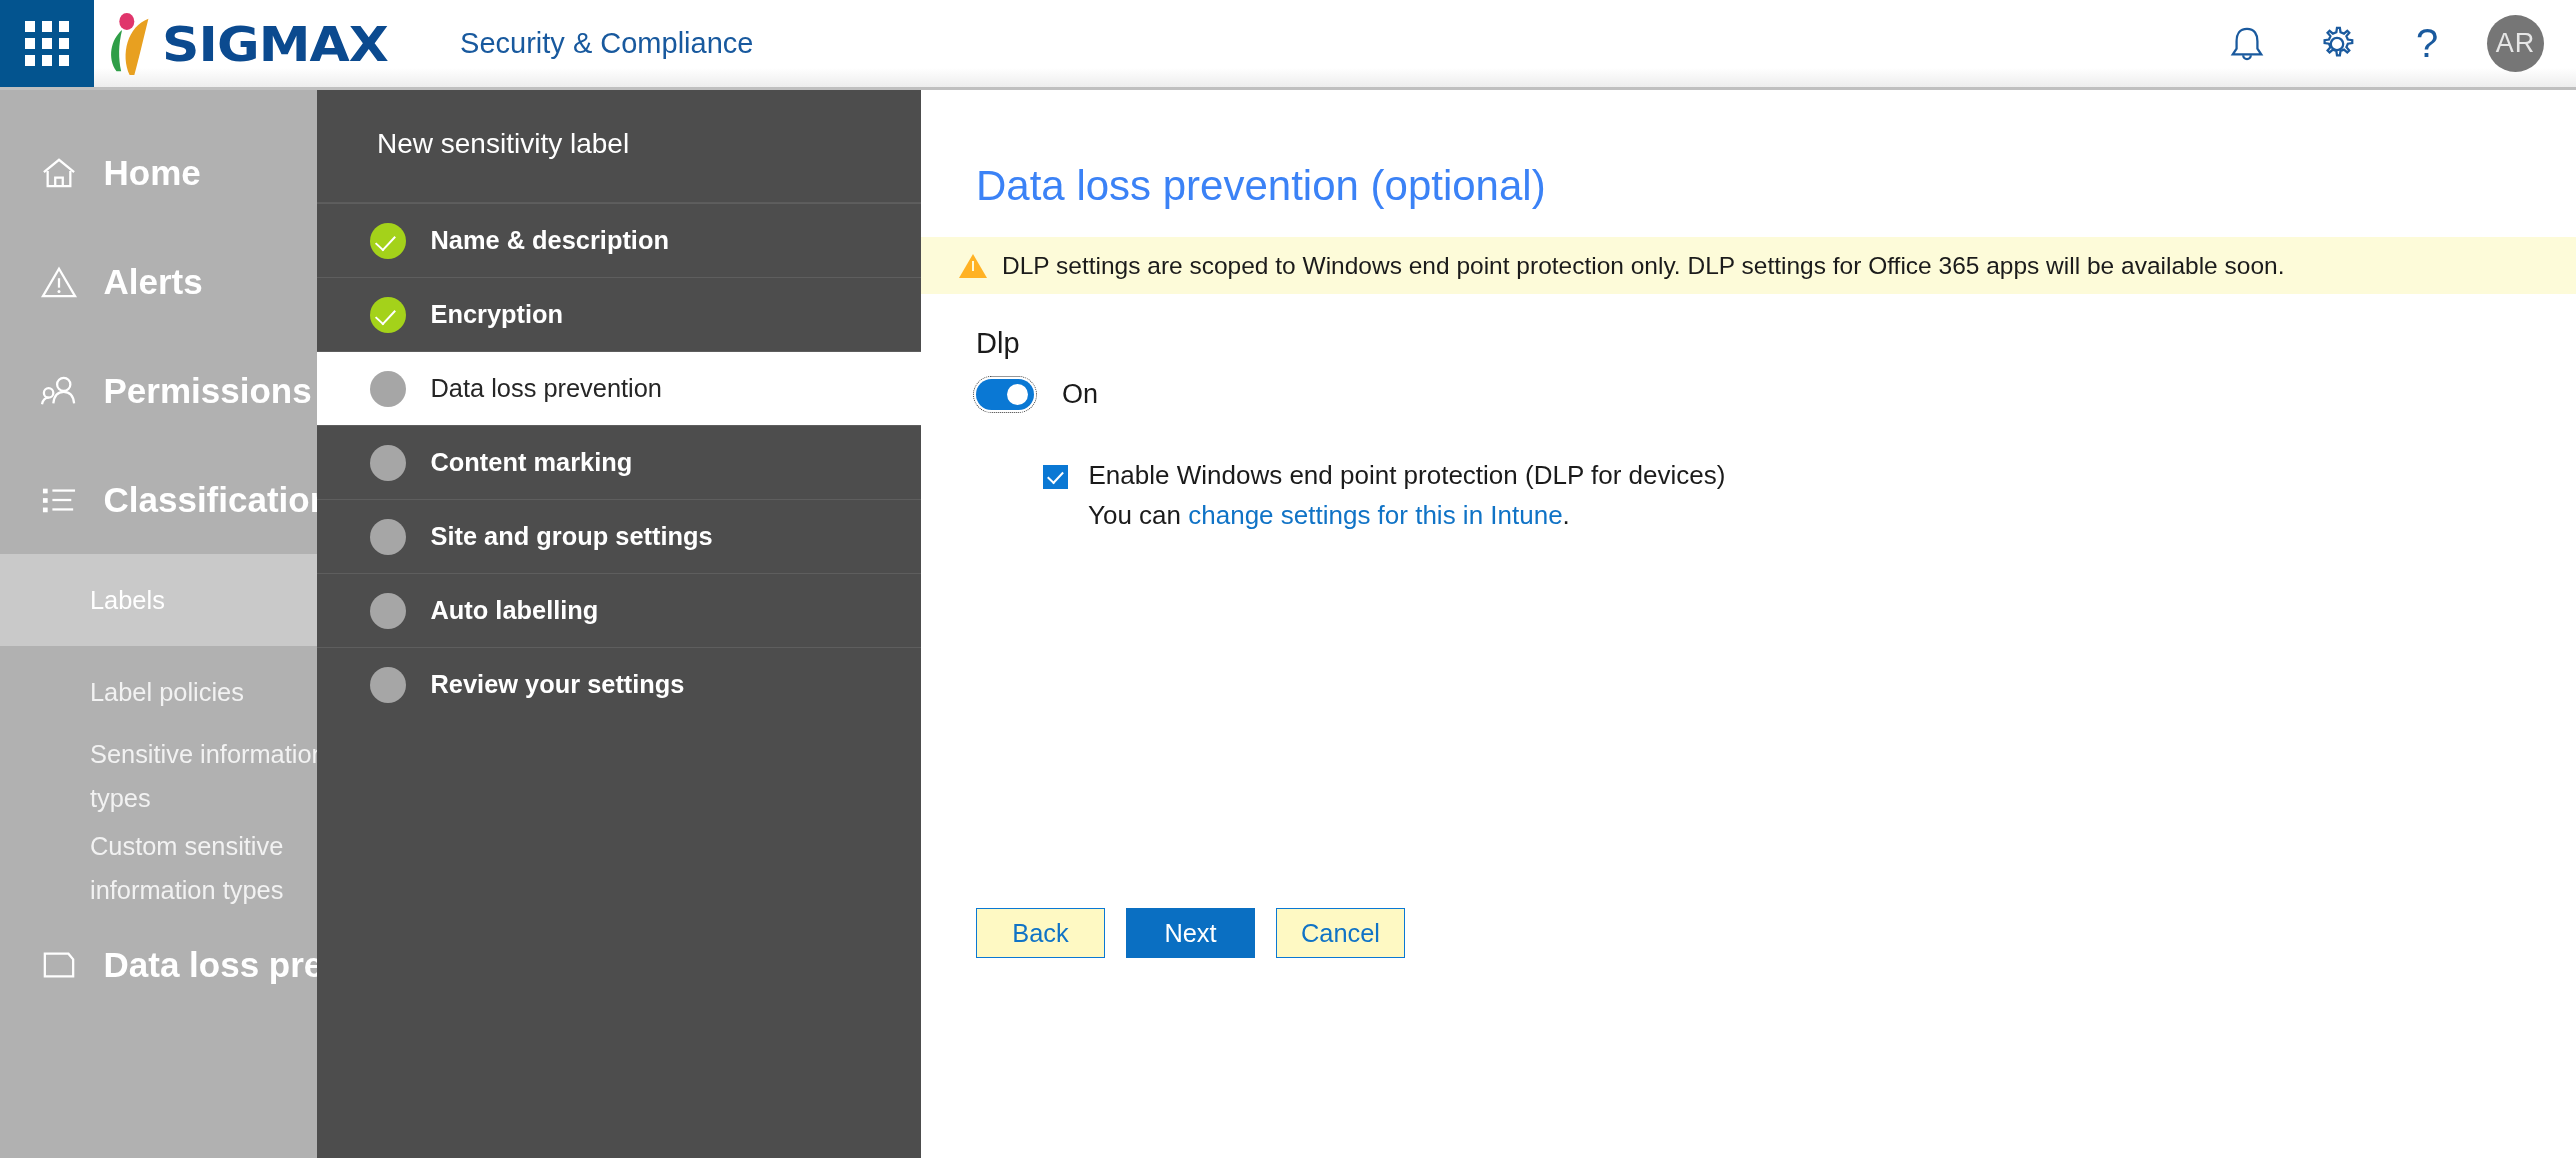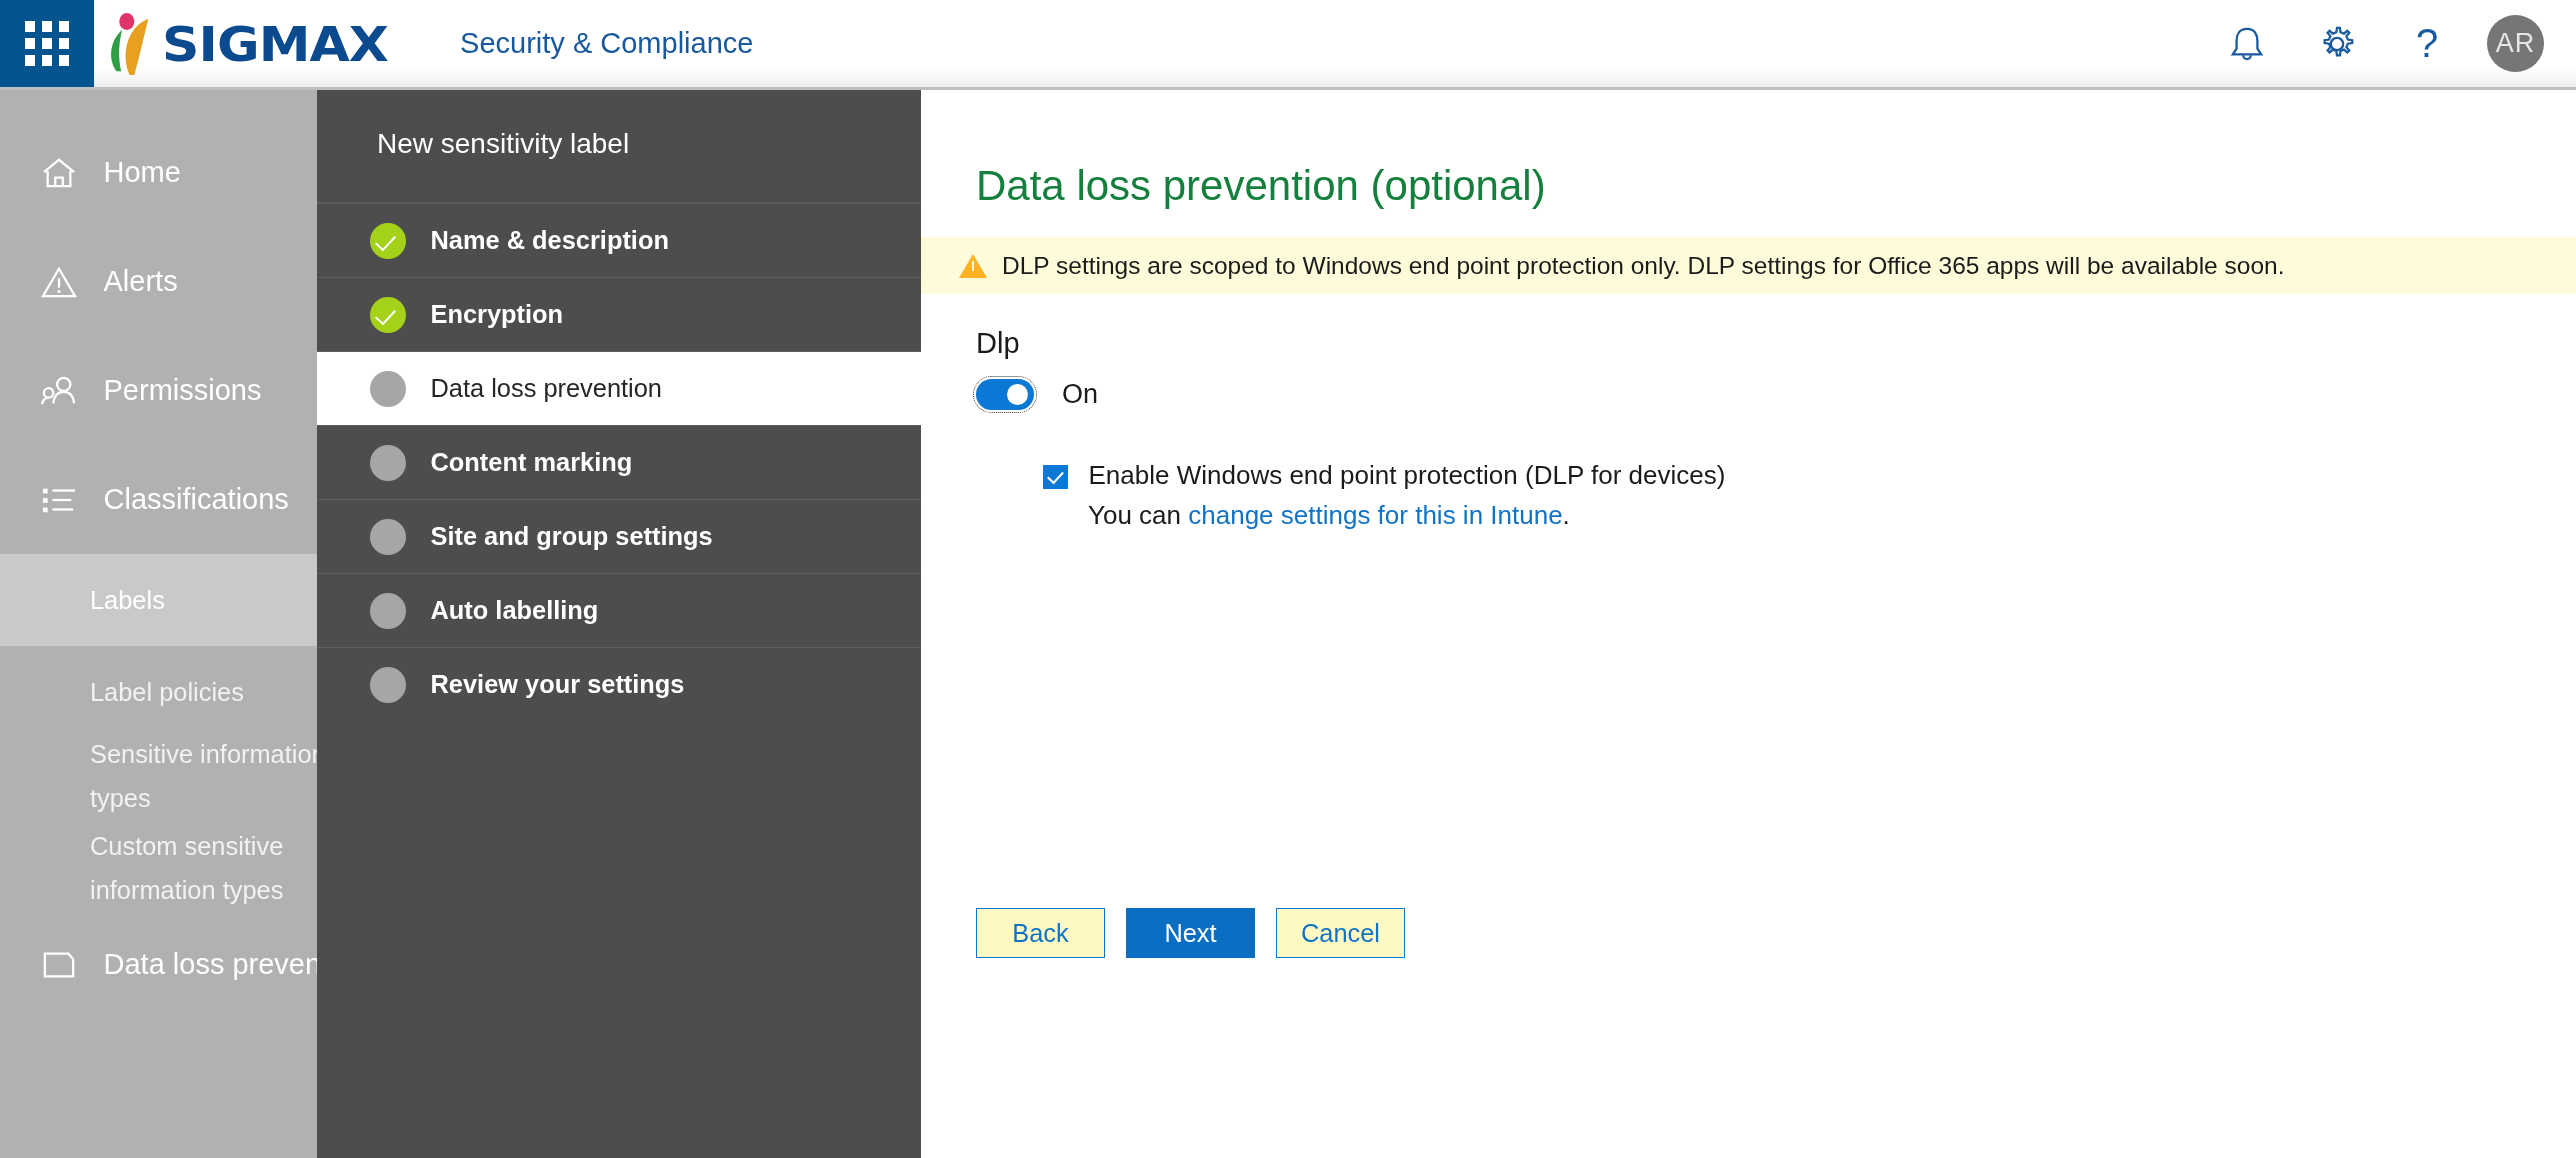--- a/index.html
+++ b/index.html
@@ -66,21 +66,21 @@
     background: #b1b1b1; overflow: hidden;
   }
   .nav-item {
     height: 109px; display: flex; align-items: center;
     padding-left: 38px; cursor: pointer; color: #ffffff;
   }
   .nav-item .nav-ico {
     width: 41px; height: 41px; margin-right: 24.5px; flex: 0 0 41px;
     display: flex; align-items: center; justify-content: center;
   }
-  .nav-label { font-size: 29px; font-weight: 400; white-space: nowrap; text-align: center; }
+  .nav-label { font-size: 35px; font-weight: 700; white-space: nowrap; text-align: center; }
   .nav-sub {
     height: 92px; display: flex; align-items: center; padding-left: 90px;
     color: #f2f2f2; font-size: 25.4px; cursor: pointer; white-space: nowrap;
   }
   .nav-sub.active { background: #c9c9c9; color: #ffffff; }
   .nav-sub.wrapline { height: 46px; align-items: flex-start; padding-top: 1.9px; }
   .nav-sub.wrapline2 { height: 46px; align-items: flex-start; padding-top: 0px; }
 
   
   .wizard {
@@ -113,21 +113,21 @@
   .step.active .step-label { color: #262626; font-weight: 400; }
   .step.active .step-dot { background: #a6a6a6; }
 
   
   .content {
     position: absolute; top: 90px; left: 921px; width: 1655px; height: 1068px;
     background: #ffffff;
   }
   .content-title {
     position: absolute; top: 72px; left: 55px;
-    font-size: 42px; color: #15803d; font-weight: 400; white-space: nowrap;
+    font-size: 42px; color: #3b82f6; font-weight: 400; white-space: nowrap;
   }
   .close-x {
     position: absolute; top: 139px; right: 55px; width: 49px; height: 49px;
     cursor: pointer; display: flex; align-items: center; justify-content: center;
   }
   .close-x::before, .close-x::after {
     content: ""; position: absolute; width: 34px; height: 2.8px; background: #444;
   }
   .close-x::before { transform: rotate(45deg); }
   .close-x::after  { transform: rotate(-45deg); }

